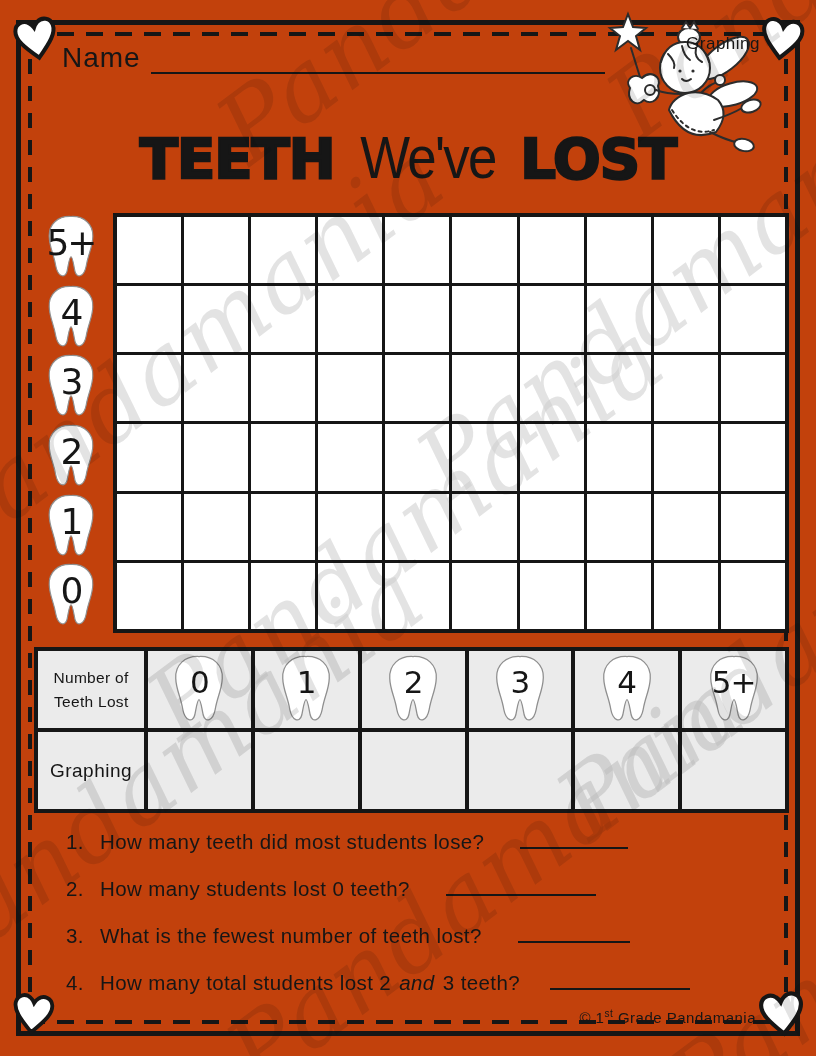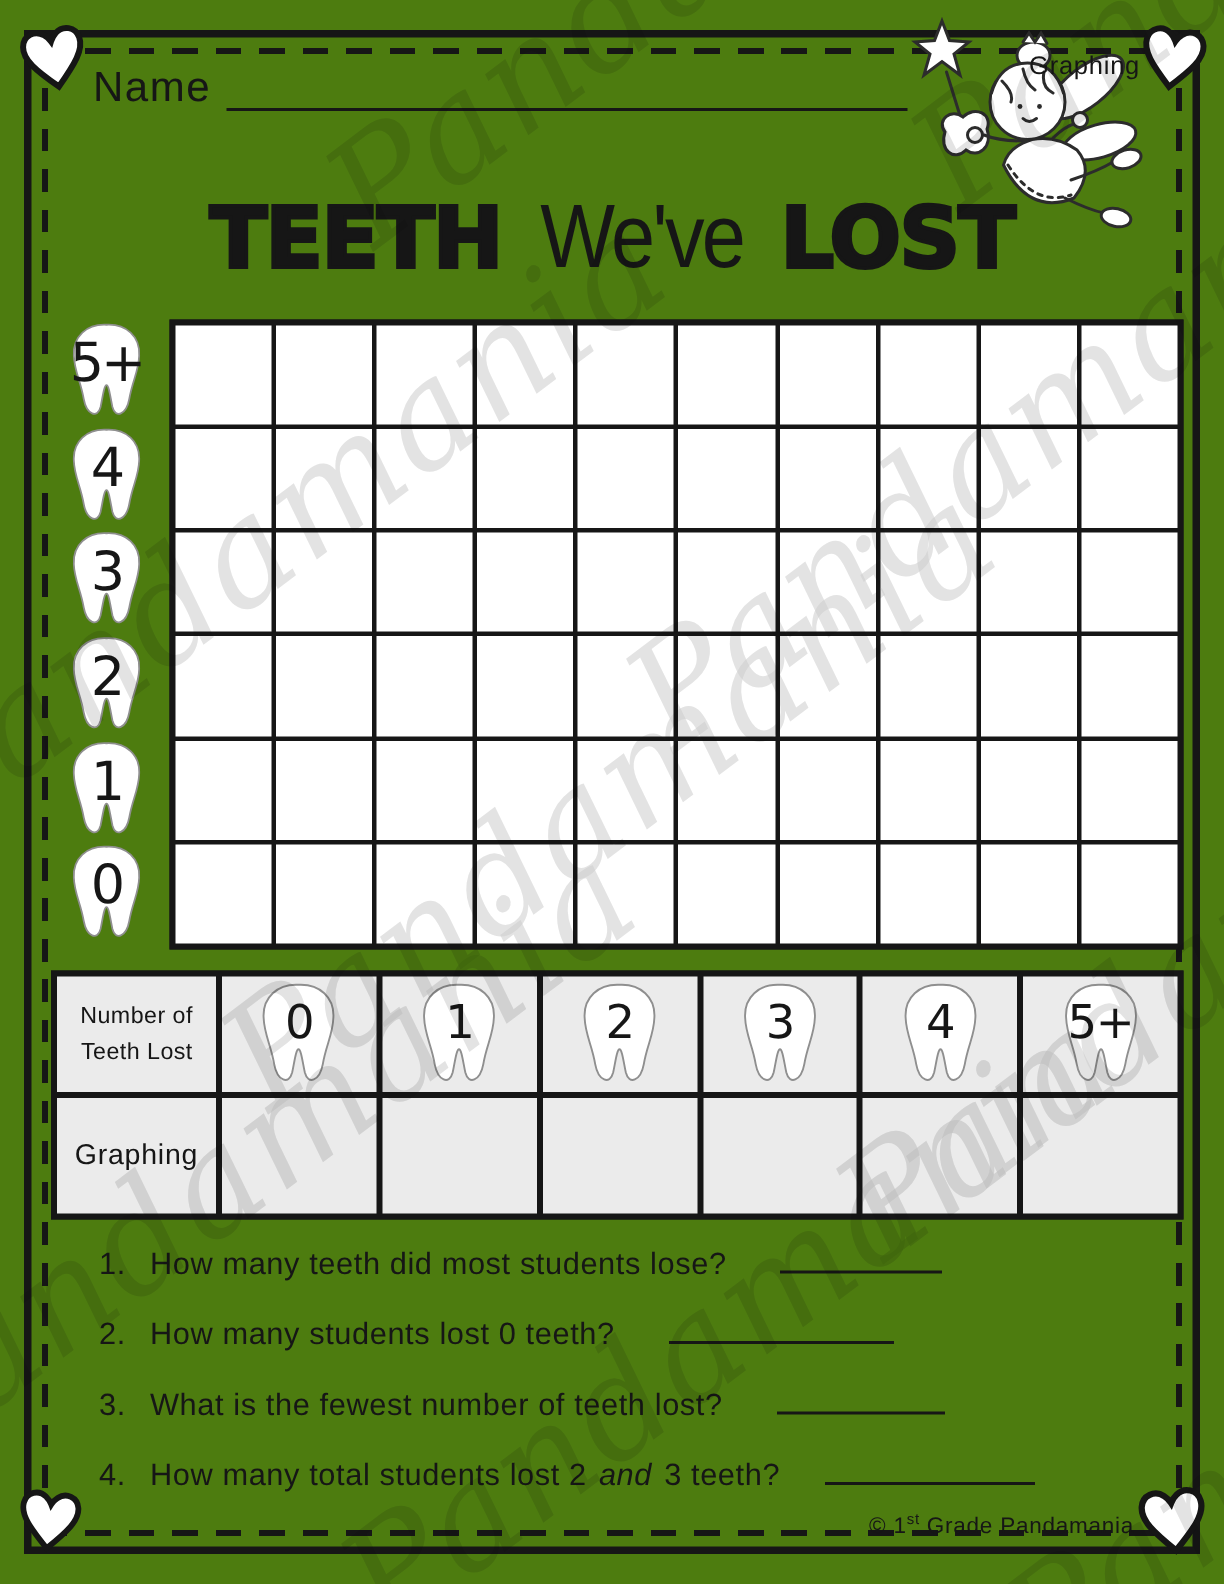--- a/index.html
+++ b/index.html
@@ -4,21 +4,21 @@
 <style>
   :root{
     --ink:#161616;
     --cell-gray:#ebebeb;
     --tooth-outline:#8f8f8f;
     --wm:#cdcdcd;
   }
   *{margin:0;padding:0;box-sizing:border-box;}
   html,body{background:#fff;}
   body{font-family:"Liberation Sans","DejaVu Sans",sans-serif;color:var(--ink);}
-  .page{position:relative;width:816px;height:1056px;background:#4d7c0f;overflow:hidden;}
+  .page{position:relative;width:816px;height:1056px;background:#c2410c;overflow:hidden;}
 
   
   .border-outer{position:absolute;left:16px;right:16px;top:20px;bottom:20px;border:5px solid var(--ink);}
   .border-dashed{position:absolute;left:28px;right:28px;top:32px;bottom:32px;}
   .dash-top,.dash-bottom{position:absolute;left:0;right:0;height:4px;
     background:repeating-linear-gradient(90deg,var(--ink) 0 17px,transparent 17px 29px);}
   .dash-top{top:0}.dash-bottom{bottom:0}
   .dash-left,.dash-right{position:absolute;top:0;bottom:0;width:4px;
     background:repeating-linear-gradient(180deg,var(--ink) 0 15px,transparent 15px 27px);}
   .dash-left{left:0}.dash-right{right:0}

